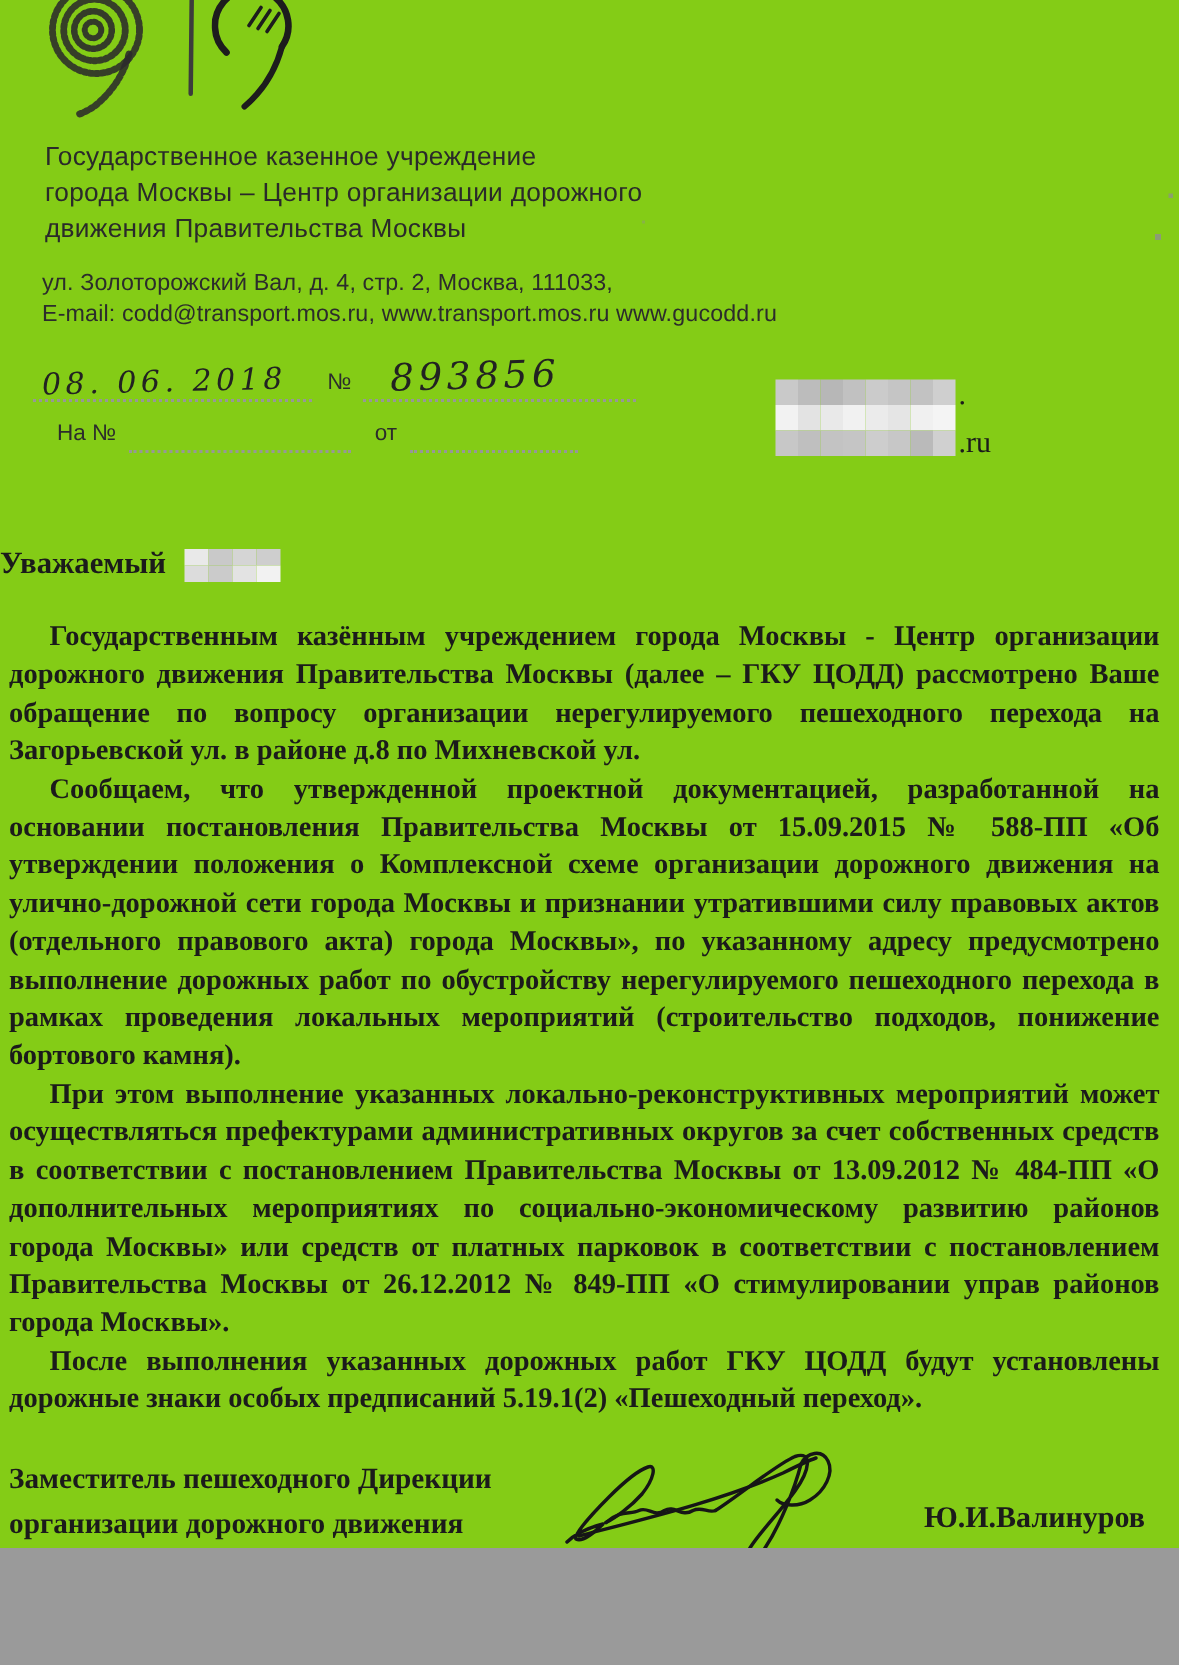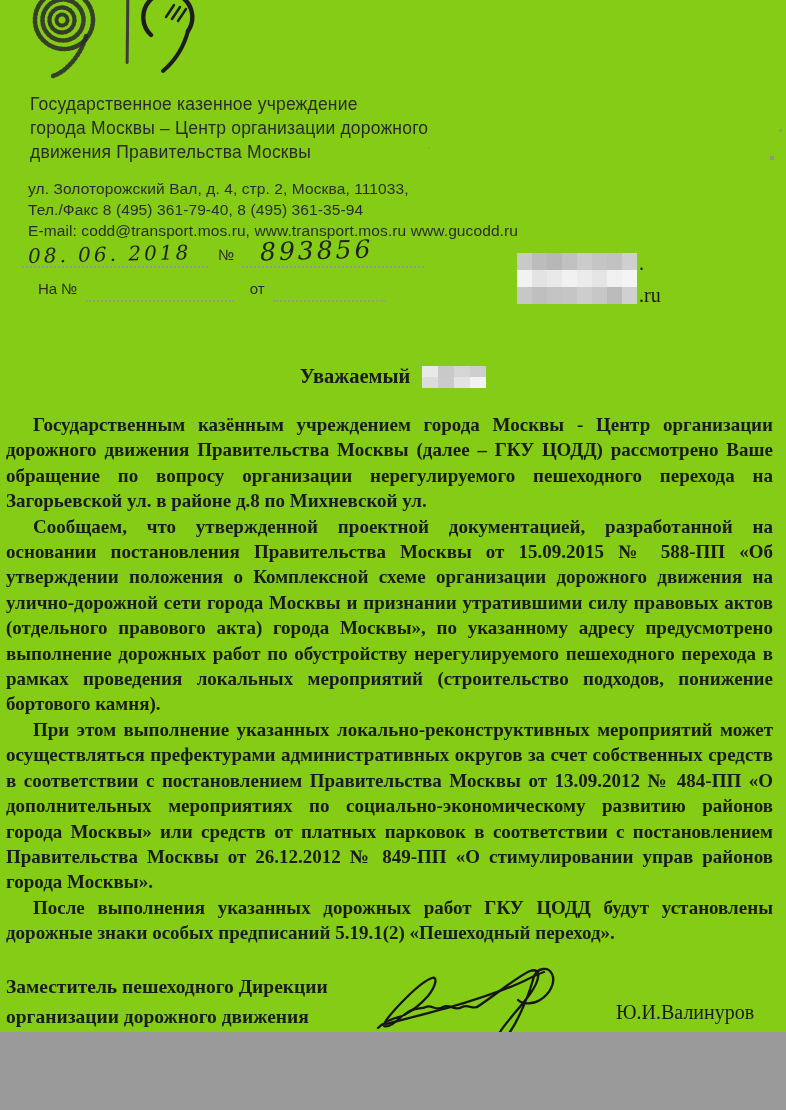--- a/index.html
+++ b/index.html
@@ -54,39 +54,39 @@
   
   .recipient{position:absolute;left:517px;top:253px;}
   .mosaic-row{display:flex;}
   .mosaic-cell{width:15px;height:17px;}
   .recipient .suffix1{position:absolute;left:122px;top:-1px;font-size:20px;}
   .recipient .suffix2{position:absolute;left:122px;top:31px;font-size:20px;}
   
   .subject{position:absolute;left:7px;top:327px;font-size:19.5px;}
   .salutation{
     position:absolute;left:0;top:364px;width:100%;
-    display:flex;justify-content:center;align-items:center;
+    display:flex;justify-content:flex-start;align-items:center;
   }
   .salutation .word{font-size:20.5px;font-weight:bold;}
   .salutation .mosaic-cell{width:16px;height:11px;}
   .salutation .redact{margin-left:12px;margin-top:2px;}
   
   .body-text{
     position:absolute;left:6px;top:412px;width:767px;
     font-size:19px;line-height:25.4px;text-align:justify;
   }
   .body-text p{margin:0;text-indent:27px;font-weight:bold;}
   
   .sig-block{position:absolute;left:6px;top:970px;width:774px;height:100px;}
   .sig-position{
     position:absolute;left:0;top:2px;
     font-size:19.5px;font-weight:bold;line-height:30px;
   }
   .sig-autograph{position:absolute;left:366px;top:-10px;}
-  .sig-name{position:absolute;left:610px;top:31px;font-size:20px;font-weight:normal;}
+  .sig-name{position:absolute;left:610px;top:31px;font-size:20px;font-weight:bold;}
   
   .footer{
     position:absolute;left:8px;top:1071px;
     font-size:13.5px;line-height:16px;color:#222;
   }
   
   .speck{position:absolute;background:#8f8f8f;}
   .speck-a{left:779px;top:129px;width:3px;height:3px;opacity:.7;}
   .speck-b{left:770px;top:156px;width:4px;height:4px;opacity:.8;}
   .speck-c{left:428px;top:147px;width:2px;height:2px;opacity:.4;}
@@ -120,21 +120,20 @@
   </svg>
 
   <div class="org-name">
     <div>Государственное казенное учреждение</div>
     <div>города Москвы – Центр организации дорожного</div>
     <div>движения Правительства Москвы</div>
   </div>
 
   <div class="address">
     <div>ул. Золоторожский Вал, д. 4, стр. 2, Москва, 111033,</div>
-    <div>Тел./Факс 8 (495) 361-79-40, 8 (495) 361-35-94</div>
     <div>E-mail: codd@transport.mos.ru, www.transport.mos.ru www.gucodd.ru</div>
   </div>
 
   <div class="ref-block">
     <div class="ref-row">
       <span class="uline" style="width:186px;"></span>
       <span class="ref-label" style="margin-left:6px;">№</span>
       <span class="uline" style="width:182px;margin-left:4px;"></span>
       <span class="hw hw-date">08. 06. 2018</span>
       <span class="hw hw-num">893856</span>

